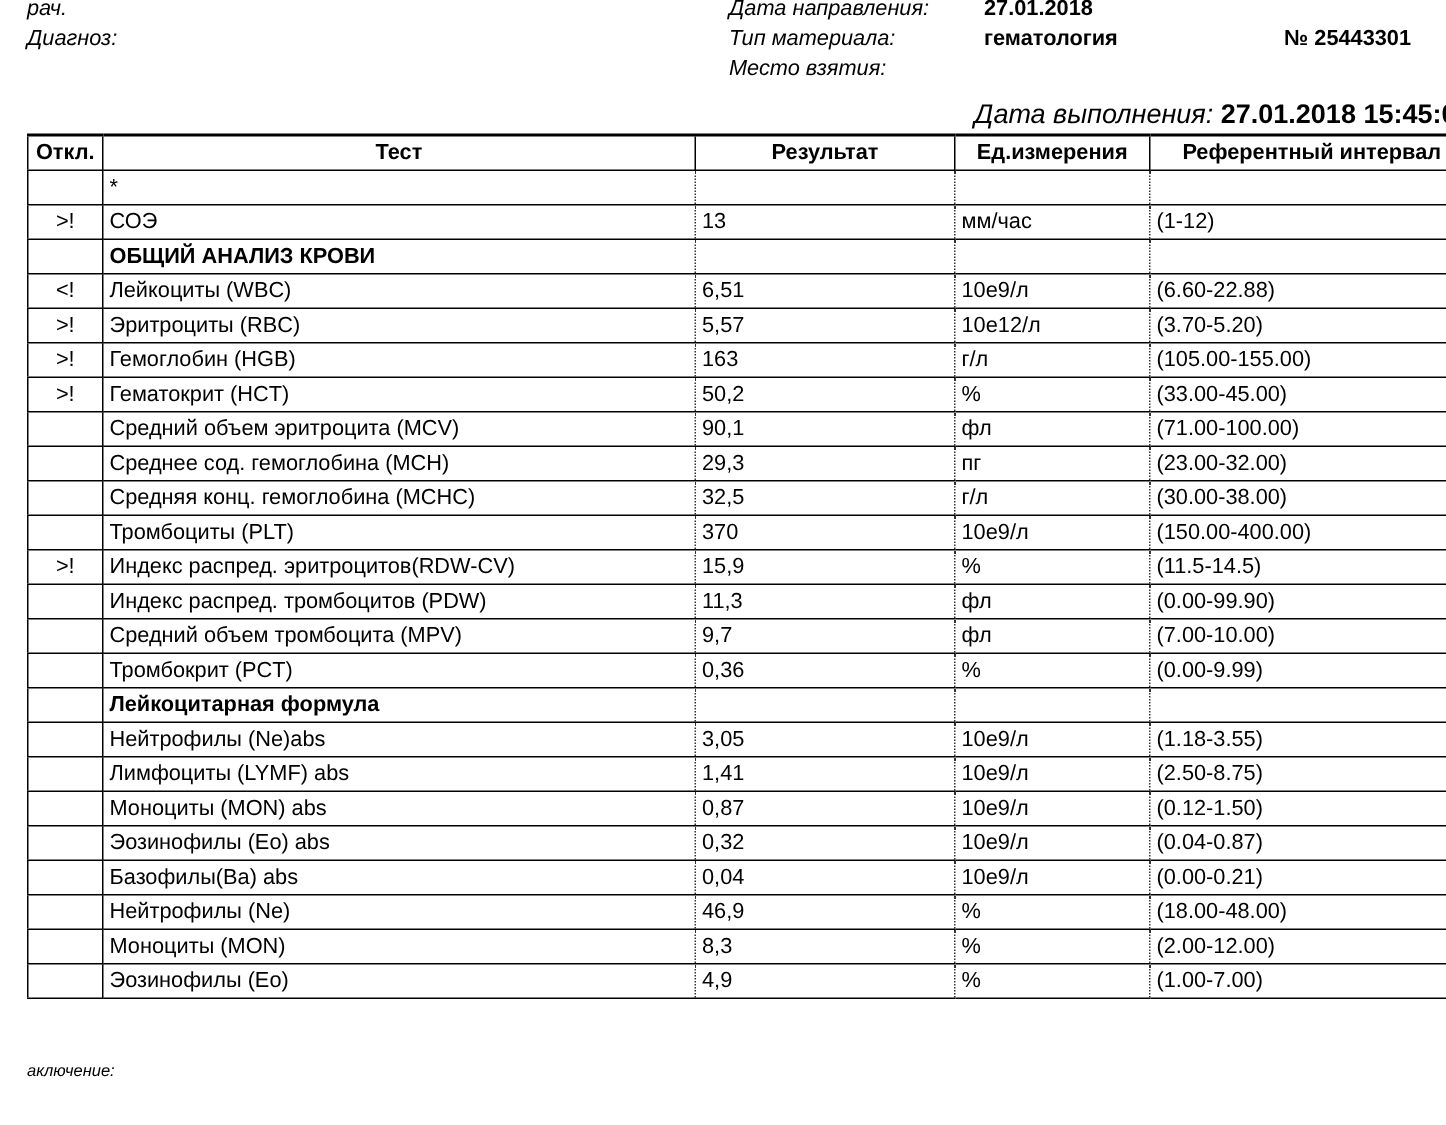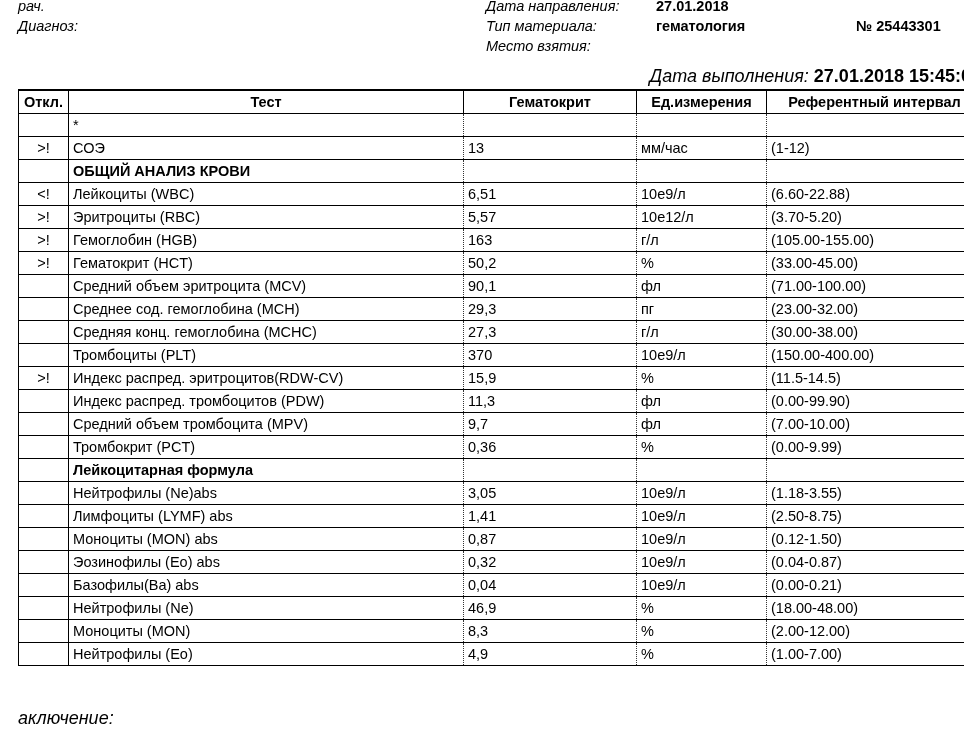--- a/index.html
+++ b/index.html
@@ -148,21 +148,21 @@
   .star-row td {
     height: 18px;
     line-height: 18px;
   }
 
   
   .conclusion {
     position: absolute;
     left: 0;
     top: 708px;
-    font-size: 18px;
+    font-size: 11px;
     font-style: italic;
   }
 </style>
 </head>
 <body>
 
 <div class="page">
 
   <div class="header">
     <div class="hdr-line hdr-italic doctor-label">рач.</div>
@@ -190,21 +190,21 @@
         <col class="col-otkl">
         <col class="col-test">
         <col class="col-res">
         <col class="col-unit">
         <col class="col-ref">
       </colgroup>
       <thead>
         <tr>
           <th>Откл.</th>
           <th>Тест</th>
-          <th>Гематокрит</th>
+          <th>Результат</th>
           <th>Ед.измерения</th>
           <th>Референтный интервал</th>
         </tr>
       </thead>
       <tbody id="tbody">
         <tr class="row star-row">
           <td class="otkl"></td>
           <td class="test">*</td>
           <td></td>
           <td></td>
@@ -262,21 +262,21 @@
           <tr class="row">
             <td class="otkl"></td>
             <td class="test">Среднее сод. гемоглобина (MCH)</td>
             <td>29,3</td>
             <td>пг</td>
             <td>(23.00-32.00)</td>
           </tr>
           <tr class="row">
             <td class="otkl"></td>
             <td class="test">Средняя конц. гемоглобина (MCHC)</td>
-            <td>27,3</td>
+            <td>32,5</td>
             <td>г/л</td>
             <td>(30.00-38.00)</td>
           </tr>
           <tr class="row">
             <td class="otkl"></td>
             <td class="test">Тромбоциты (PLT)</td>
             <td>370</td>
             <td>10е9/л</td>
             <td>(150.00-400.00)</td>
           </tr>
@@ -359,21 +359,21 @@
           </tr>
           <tr class="row">
             <td class="otkl"></td>
             <td class="test">Моноциты (MON)</td>
             <td>8,3</td>
             <td>%</td>
             <td>(2.00-12.00)</td>
           </tr>
           <tr class="row">
             <td class="otkl"></td>
-            <td class="test">Нейтрофилы (Eo)</td>
+            <td class="test">Эозинофилы (Eo)</td>
             <td>4,9</td>
             <td>%</td>
             <td>(1.00-7.00)</td>
           </tr>
         </tbody>
     </table>
   </div>
 
   <div class="conclusion">аключение:</div>
 

